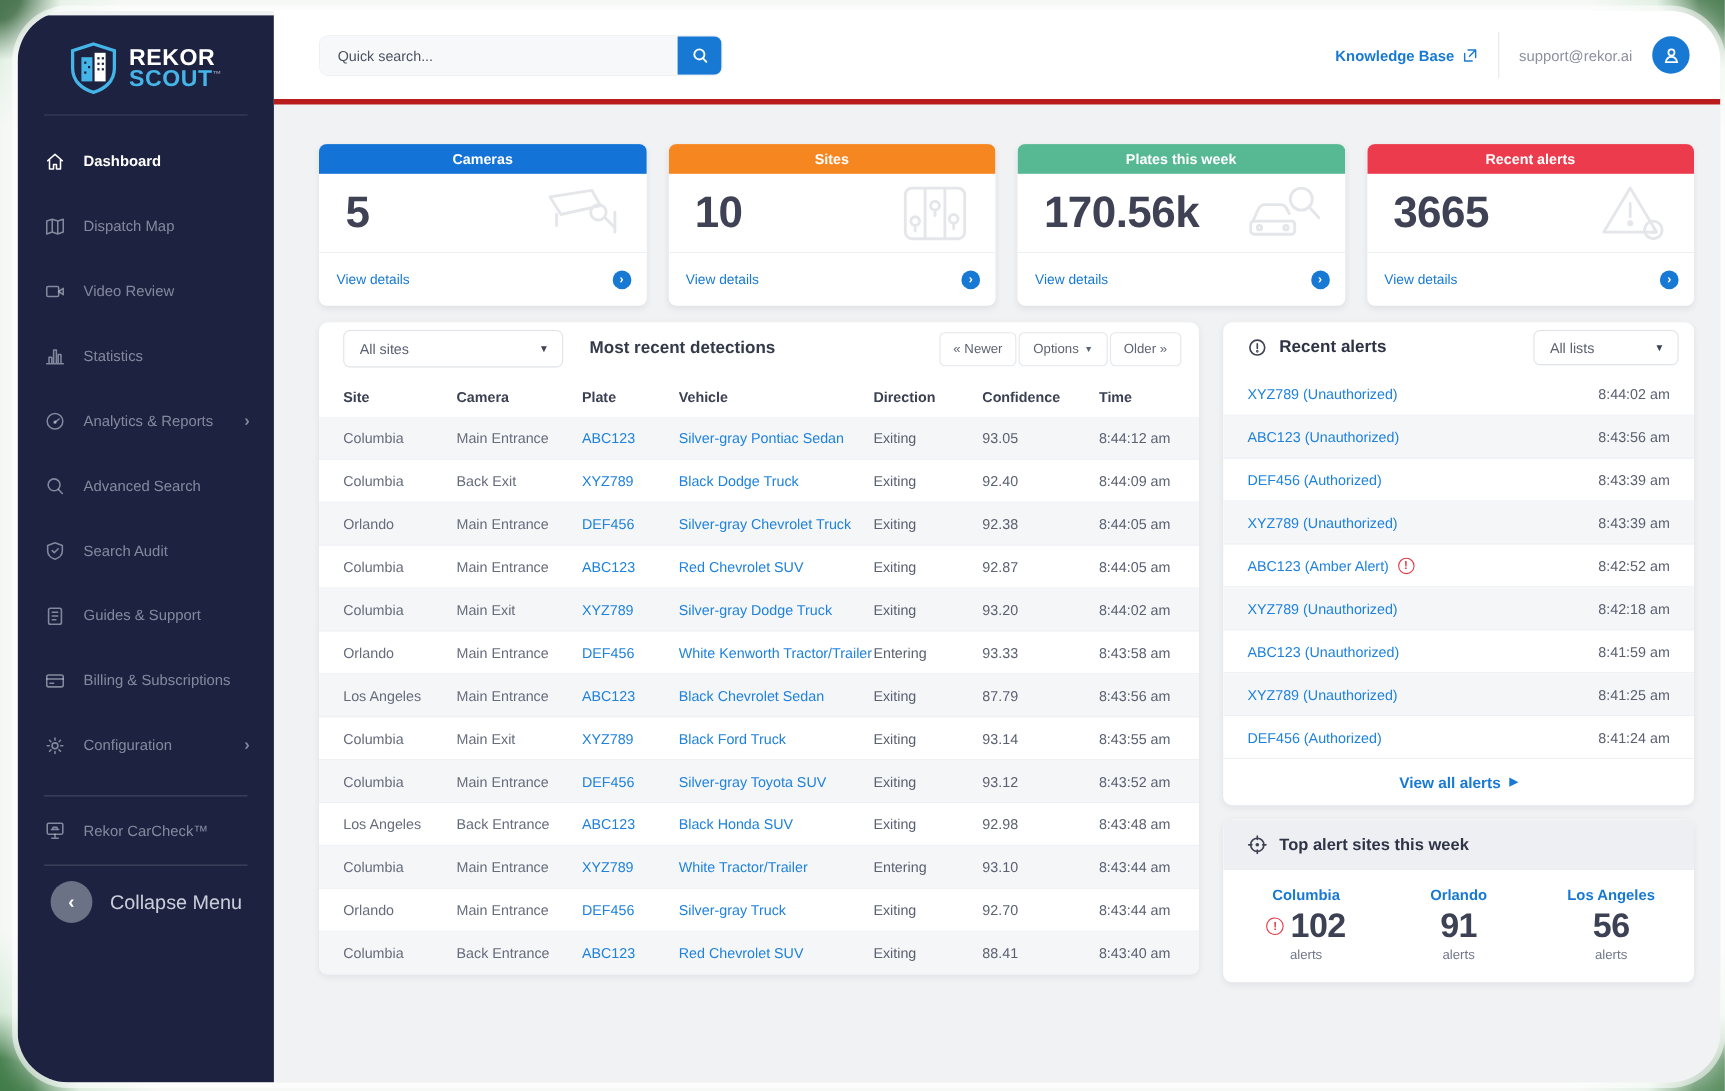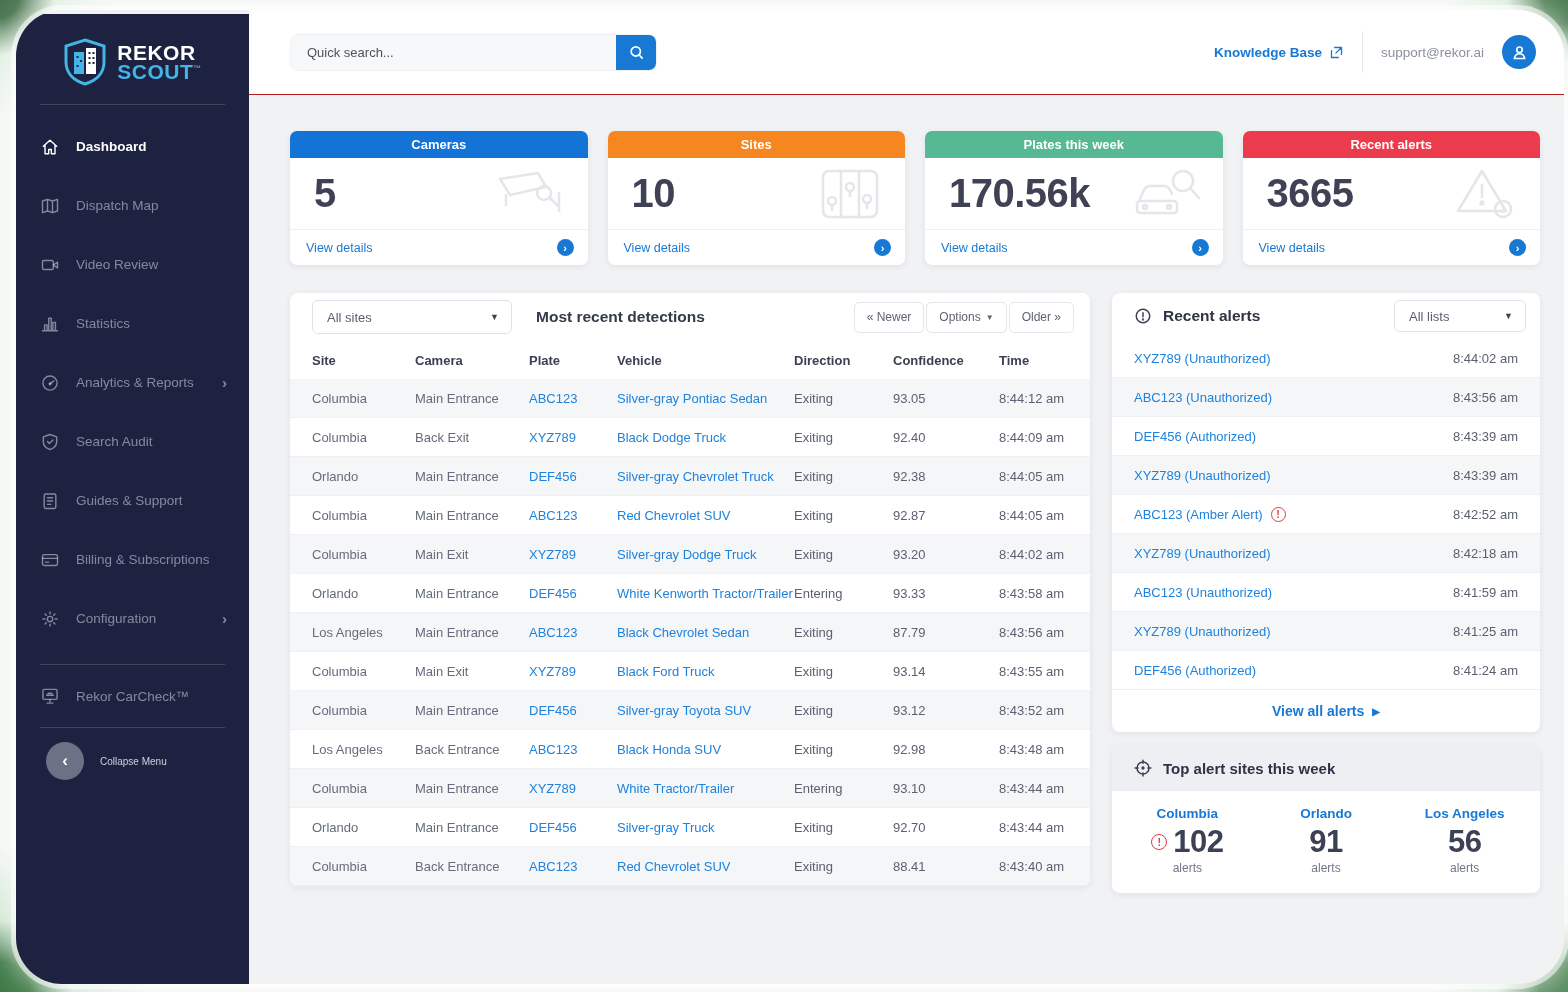--- a/index.html
+++ b/index.html
@@ -28,24 +28,24 @@
   .side-div { border-top:1px solid rgba(255,255,255,.16); margin:0 24px; }
   .nav { margin-top:12px; }
   .nav-item { display:flex; align-items:center; gap:16px; height:59px; padding:0 22px 0 24px;
     color:rgba(216,221,233,.55); font-size:13.5px; cursor:pointer; }
   .nav-item svg { flex:0 0 20px; }
   .nav-item.active { color:#fff; font-weight:700; }
   .nav-item .chev { margin-left:auto; font-size:15px; font-weight:700; }
   .collapse-row { display:flex; align-items:center; gap:16px; padding:14px 0 0 30px; }
   .collapse-btn { width:38px; height:38px; border-radius:50%; background:#6b7286; color:#fff;
     display:flex; align-items:center; justify-content:center; font-size:17px; font-weight:700; cursor:pointer; }
-  .collapse-label { color:rgba(233,236,243,.85); font-size:10px; }
+  .collapse-label { color:rgba(233,236,243,.85); font-size:18px; }
   
   .topbar { position:absolute; left:233px; right:0; top:0; height:85px; background:#fff;
-    border-bottom:1px solid #b91c1c; display:flex; align-items:center; }
+    border-bottom:5px solid #b91c1c; display:flex; align-items:center; }
   .search-group { margin-left:41px; display:flex; height:37px; border-radius:8px; overflow:hidden;
     border:1px solid #eef0f2; }
   .search-input { width:325px; border:0; outline:none; background:#f7f8f9; padding:0 16px;
     font-size:13px; color:#3c4454; font-family:"Liberation Sans", sans-serif; }
   .search-input::placeholder { color:#4b5260; }
   .search-btn { width:40px; border:0; background:#1779d4; color:#fff; display:flex;
     align-items:center; justify-content:center; cursor:pointer; }
   .top-right { margin-left:auto; display:flex; align-items:center; gap:18px; padding-right:28px; }
   .kb-link { color:#1779d4; font-size:13.5px; font-weight:700; display:flex; align-items:flex-end; gap:7px;
     text-decoration:none; cursor:pointer; }
@@ -56,21 +56,21 @@
   
   .main { position:absolute; left:233px; right:0; top:85px; bottom:0; }
   .cards { position:absolute; left:41px; top:36px; width:1250px; display:grid;
     grid-template-columns:repeat(4,1fr); gap:20px; }
   .card { background:#fff; border-radius:7px; box-shadow:0 2px 6px rgba(25,35,60,.08); overflow:hidden; }
   .card-head { height:27px; display:flex; align-items:center; justify-content:center;
     color:#fff; font-size:13px; font-weight:700; cursor:pointer; }
   .card-body { height:71px; display:flex; align-items:center; justify-content:space-between;
     padding:0 20px 0 24px; }
   .card-value { font-size:40px; font-weight:800; color:#3f4254; letter-spacing:-.5px; }
-  .card-foot { height:36px; border-top:1px solid #eef0f3; display:flex; align-items:center;
+  .card-foot { height:49px; border-top:1px solid #eef0f3; display:flex; align-items:center;
     justify-content:space-between; padding:0 14px 0 16px; }
   .card-link { color:#1779d4; font-size:12.5px; text-decoration:none; cursor:pointer; }
   .circle-chip { width:17px; height:17px; border-radius:50%; background:#1779d4; color:#fff;
     display:flex; align-items:center; justify-content:center; font-size:11px; font-weight:700; cursor:pointer; }
   .panel { background:#fff; border-radius:8px; box-shadow:0 2px 7px rgba(25,35,60,.07); }
   
   .detections { position:absolute; left:41px; top:198px; width:800px; overflow:hidden; }
   .det-bar { display:flex; align-items:center; height:48px; padding:0 16px 0 22px; }
   .select { display:flex; align-items:center; justify-content:space-between; border:1px solid #dfe3e8;
     border-radius:6px; background:#fff; height:34px; padding:0 12px 0 14px; font-size:13px;
@@ -177,20 +177,27 @@
         <svg class="nav-svg" width="20" height="20" viewBox="0 0 24 24">
             <circle cx="12" cy="12" r="8.5"></circle>
             <path d="M12 13l4.5-3.5"></path>
             <circle cx="12" cy="13" r="1"></circle>
           </svg>
         <span>Analytics &amp; Reports</span>
         <span class="chev">›</span>
       </div>
       <div class="nav-item">
         <svg class="nav-svg" width="20" height="20" viewBox="0 0 24 24">
+            <circle cx="11" cy="10.5" r="6.5"></circle>
+            <path d="M15.8 15.5l4.2 4.5"></path>
+          </svg>
+        <span>Advanced Search</span>
+      </div>
+      <div class="nav-item">
+        <svg class="nav-svg" width="20" height="20" viewBox="0 0 24 24">
             <path d="M12 3l8 2.8V12c0 4.8-3.8 7.6-8 9-4.2-1.4-8-4.2-8-9V5.8z"></path>
             <path d="M9 11.5l2.2 2.2L15.5 9.5"></path>
           </svg>
         <span>Search Audit</span>
       </div>
       <div class="nav-item">
         <svg class="nav-svg" width="20" height="20" viewBox="0 0 24 24">
             <rect x="5" y="3.5" width="14" height="17.5" rx="2"></rect>
             <path d="M9 8h6M9 12h6M9 16h4"></path>
           </svg>

